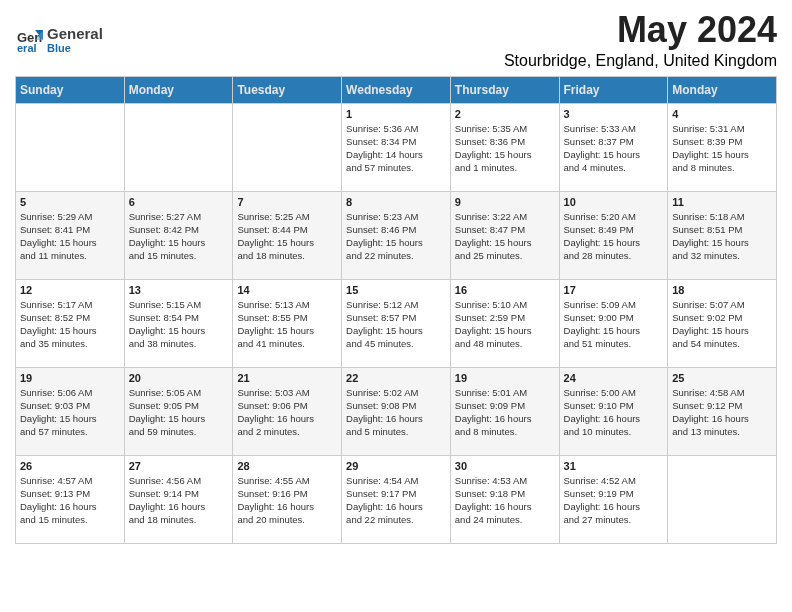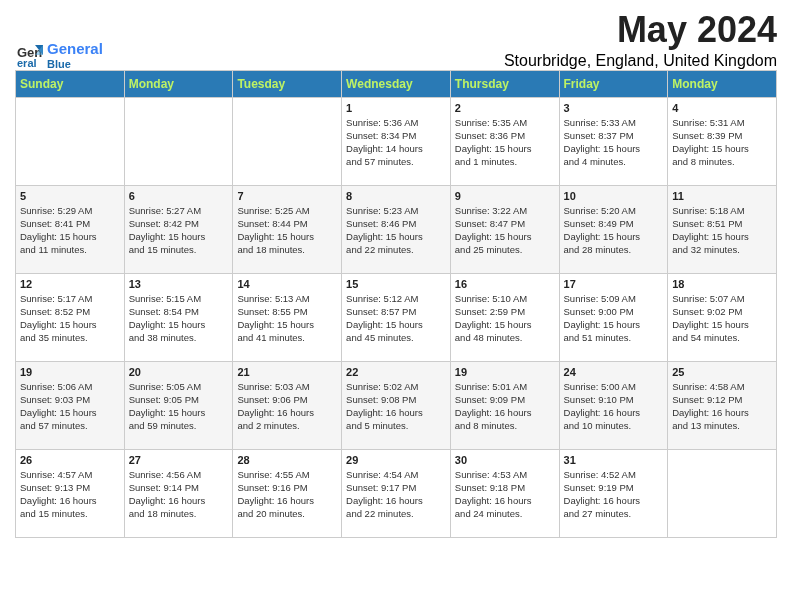--- a/index.html
+++ b/index.html
@@ -5,23 +5,23 @@
     * { box-sizing: border-box; margin: 0; padding: 0; }
     body {
       font-family: Arial, sans-serif;
       background: #fff;
       width: 792px;
       min-height: 612px;
       padding: 10px 15px 15px;
     }
     .header-area {
       display: flex;
-      align-items: flex-end;
+      align-items: center;
       justify-content: space-between;
-      margin-bottom: 0;
+      margin-bottom: 6px;
     }
     .logo {
       display: flex;
       align-items: center;
       gap: 4px;
     }
     .logo-icon {
       width: 28px;
       height: 28px;
     }
@@ -39,21 +39,21 @@
       color: #000000;
       margin-top: 2px;
     }
     table {
       width: 100%;
       border-collapse: collapse;
       table-layout: fixed;
     }
     thead th {
       background-color: #2a7ab5;
-      color: #bef264;
+      color: #e5e5e5;
       font-size: 12px;
       font-weight: bold;
       padding: 6px 4px;
       text-align: left;
       border: 1px solid #ccc;
     }
     tbody td {
       vertical-align: top;
       border: 1px solid #ccc;
       padding: 4px 4px 3px;
@@ -83,21 +83,21 @@
 
 <div class="header-area">
   <div class="logo">
     <svg class="logo-icon" viewBox="0 0 28 28">
       <text x="2" y="16" font-size="13" font-weight="bold" fill="#333">Gen</text>
       <text x="2" y="26" font-size="11" font-weight="bold" fill="#1a6aaa">eral</text>
       <polygon points="20,4 28,4 28,14" fill="#1a6aaa"></polygon>
       <polygon points="20,14 28,14 28,4" fill="#4da6e0" opacity="0.5"></polygon>
     </svg>
     <div>
-      <div style="font-size:15px;font-weight:bold;color:#3b82f6;line-height:1.1;">General</div>
+      <div style="font-size:15px;font-weight:bold;color:#404040;line-height:1.1;">General</div>
       <div style="font-size:11px;font-weight:bold;color:#1a6aaa;line-height:1.1;">Blue</div>
     </div>
   </div>
   <div class="title-area">
     <div class="month-year">May 2024</div>
     <div class="location">Stourbridge, England, United Kingdom</div>
   </div>
 </div>
 
 <table>

